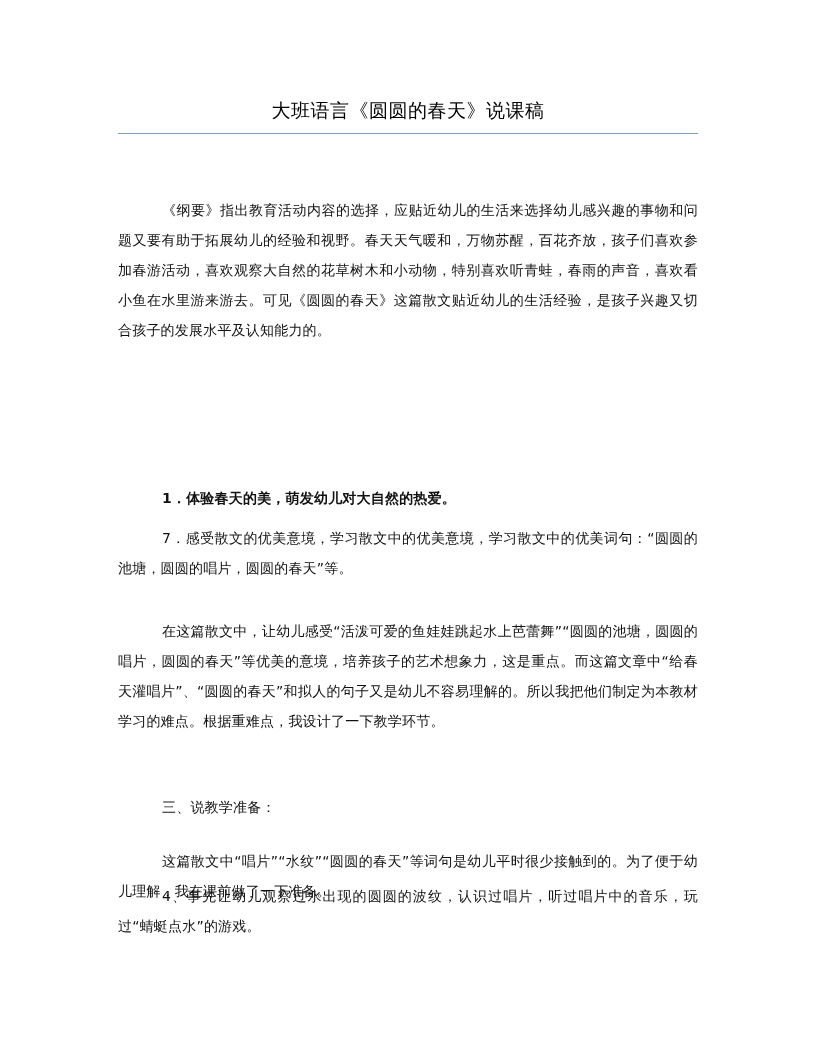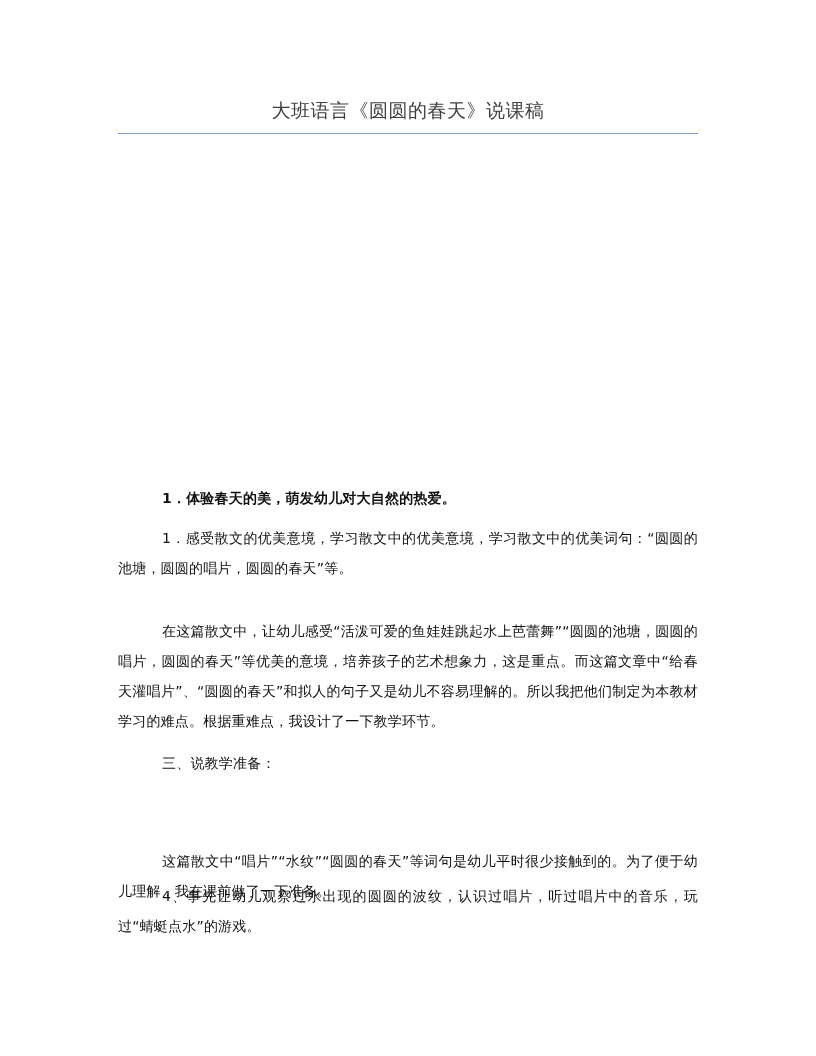--- a/index.html
+++ b/index.html
@@ -1,35 +1,36 @@
 <!DOCTYPE html>
 <html><head>
   <meta charset="utf-8">
   <style>
     html, body { margin: 0; padding: 0; background: #ffffff; }
     body { width: 816px; height: 1056px; position: relative; overflow: hidden;
            font-family: "DejaVu Sans", "Liberation Sans", sans-serif; color: #111; }
     .page { position: absolute; left: 0; top: 0; width: 816px; height: 1056px; }
     .title { position: absolute; left: 118px; width: 580px; top: 96px; text-align: center;
-             font-size: 19px; color: #404040; letter-spacing: 0.5px; line-height: 28px; }
+             font-size: 19px; color: #000000; letter-spacing: 0.5px; line-height: 28px; }
     .rule { position: absolute; left: 118px; width: 580px; top: 133px; height: 0;
             border-top: 1px solid #7f9cc4; }
     .p { position: absolute; left: 118px; width: 580px; font-size: 14px; line-height: 30px;
          text-align: justify; letter-spacing: 0.2px; margin: 0; }
     .indent { text-indent: 44px; }
   </style>
 </head>
 <body>
 
 <div class="page">
   <div class="title">大班语言《圆圆的春天》说课稿</div>
   <div class="rule"></div>
 
 
+  <p class="p indent" style="top:195px;">《纲要》指出教育活动内容的选择，应贴近幼儿的生活来选择幼儿感兴趣的事物和问题又要有助于拓展幼儿的经验和视野。春天天气暖和，万物苏醒，百花齐放，孩子们喜欢参加春游活动，喜欢观察大自然的花草树木和小动物，特别喜欢听青蛙，春雨的声音，喜欢看小鱼在水里游来游去。可见《圆圆的春天》这篇散文贴近幼儿的生活经验，是孩子兴趣又切合孩子的发展水平及认知能力的。</p>
   <p class="p indent" style="top:483px;font-weight:bold;">1．体验春天的美，萌发幼儿对大自然的热爱。</p>
-  <p class="p indent" style="top:523px;">1．感受散文的优美意境，学习散文中的优美意境，学习散文中的优美词句：“圆圆的池塘，圆圆的唱片，圆圆的春天”等。</p>
+  <p class="p indent" style="top:523px;">7．感受散文的优美意境，学习散文中的优美意境，学习散文中的优美词句：“圆圆的池塘，圆圆的唱片，圆圆的春天”等。</p>
 
   <p class="p indent" style="top:616px;">在这篇散文中，让幼儿感受“活泼可爱的鱼娃娃跳起水上芭蕾舞”“圆圆的池塘，圆圆的唱片，圆圆的春天”等优美的意境，培养孩子的艺术想象力，这是重点。而这篇文章中“给春天灌唱片”、“圆圆的春天”和拟人的句子又是幼儿不容易理解的。所以我把他们制定为本教材学习的难点。根据重难点，我设计了一下教学环节。</p>
 
-  <p class="p indent" style="top:748px;">三、说教学准备：</p>
+  <p class="p indent" style="top:792px;">三、说教学准备：</p>
   <p class="p indent" style="top:809px;margin-top:37px;">这篇散文中“唱片”“水纹”“圆圆的春天”等词句是幼儿平时很少接触到的。为了便于幼儿理解，我在课前做了一下准备。</p>
   <p class="p indent" style="top:881px;">4、事先让幼儿观察过水出现的圆圆的波纹，认识过唱片，听过唱片中的音乐，玩过“蜻蜓点水”的游戏。</p>
 </div>
 
 </body></html>

